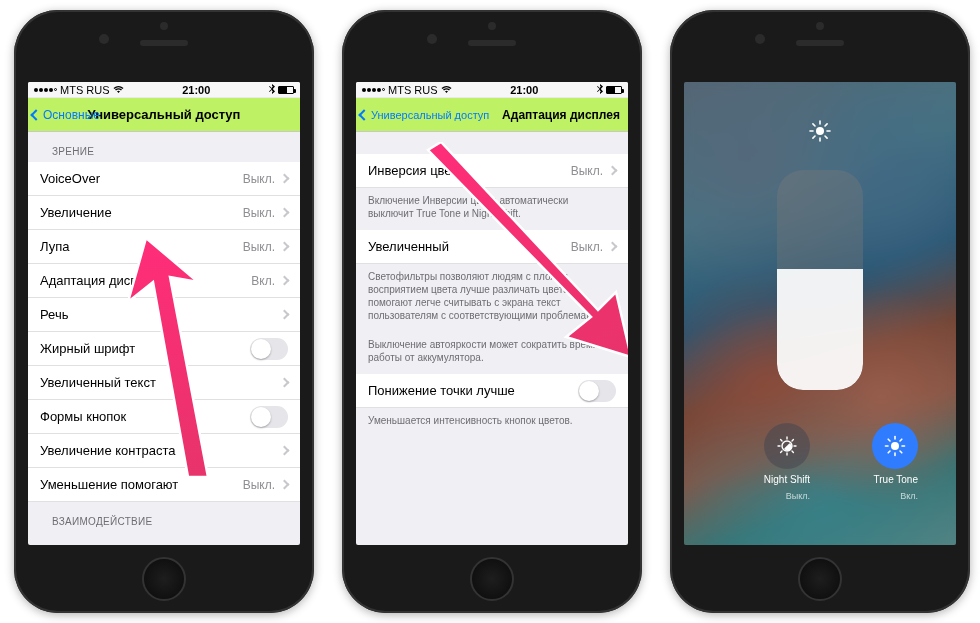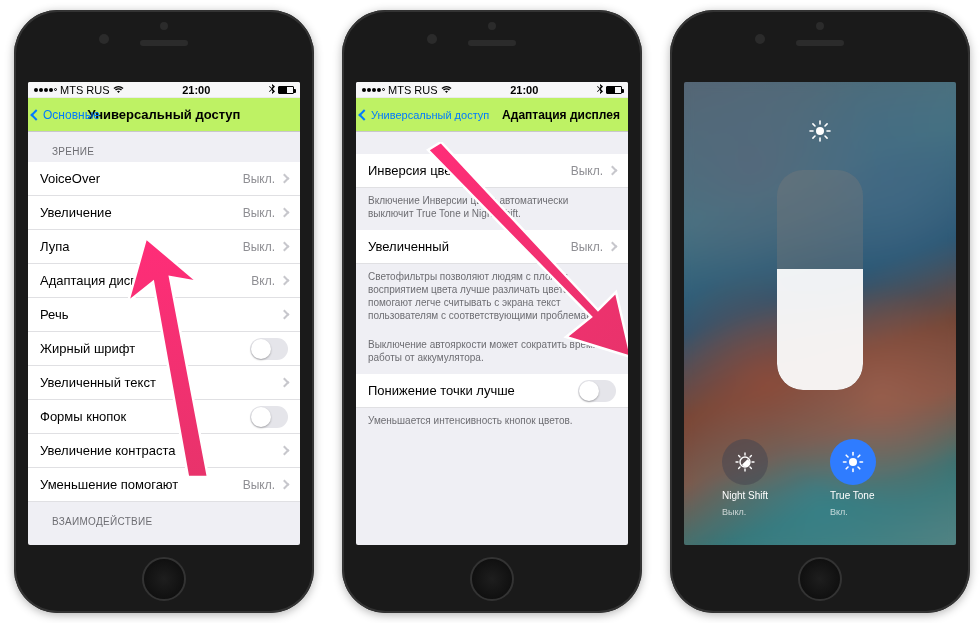--- a/index.html
+++ b/index.html
@@ -104,22 +104,22 @@
      content:"";position:absolute;inset:0;backdrop-filter:blur(4px);background:rgba(0,0,0,.05);
   }
   .cc-sun{position:absolute;top:38px;left:50%;transform:translateX(-50%);z-index:2}
   .slider-box{
     position:absolute;top:88px;left:50%;transform:translateX(-50%);
     width:86px;height:220px;border-radius:26px;
     background:rgba(120,120,120,.38);overflow:hidden;z-index:2;
   }
   .slider-fill{position:absolute;bottom:0;left:0;right:0;height:55%;background:rgba(255,255,255,.92);border-radius:0 0 26px 26px}
   .cc-btn{
-    position:absolute;bottom:28px;width:88px;z-index:2;
-    display:flex;flex-direction:column;align-items:flex-start;gap:5px;
+    position:absolute;bottom:44px;width:88px;z-index:2;
+    display:flex;flex-direction:column;align-items:flex-end;gap:5px;
   }
   .cc-btn .circle{width:46px;height:46px;border-radius:50%;display:flex;align-items:center;justify-content:center}
   .cc-btn .lbl{color:#fff;font-size:10px;text-align:center;line-height:1.2}
   .cc-btn .sub{color:rgba(255,255,255,.7);font-size:9px}
 </style>
 </head>
 <body>
 
 <div class="phone">
   <div class="sensor"></div>

